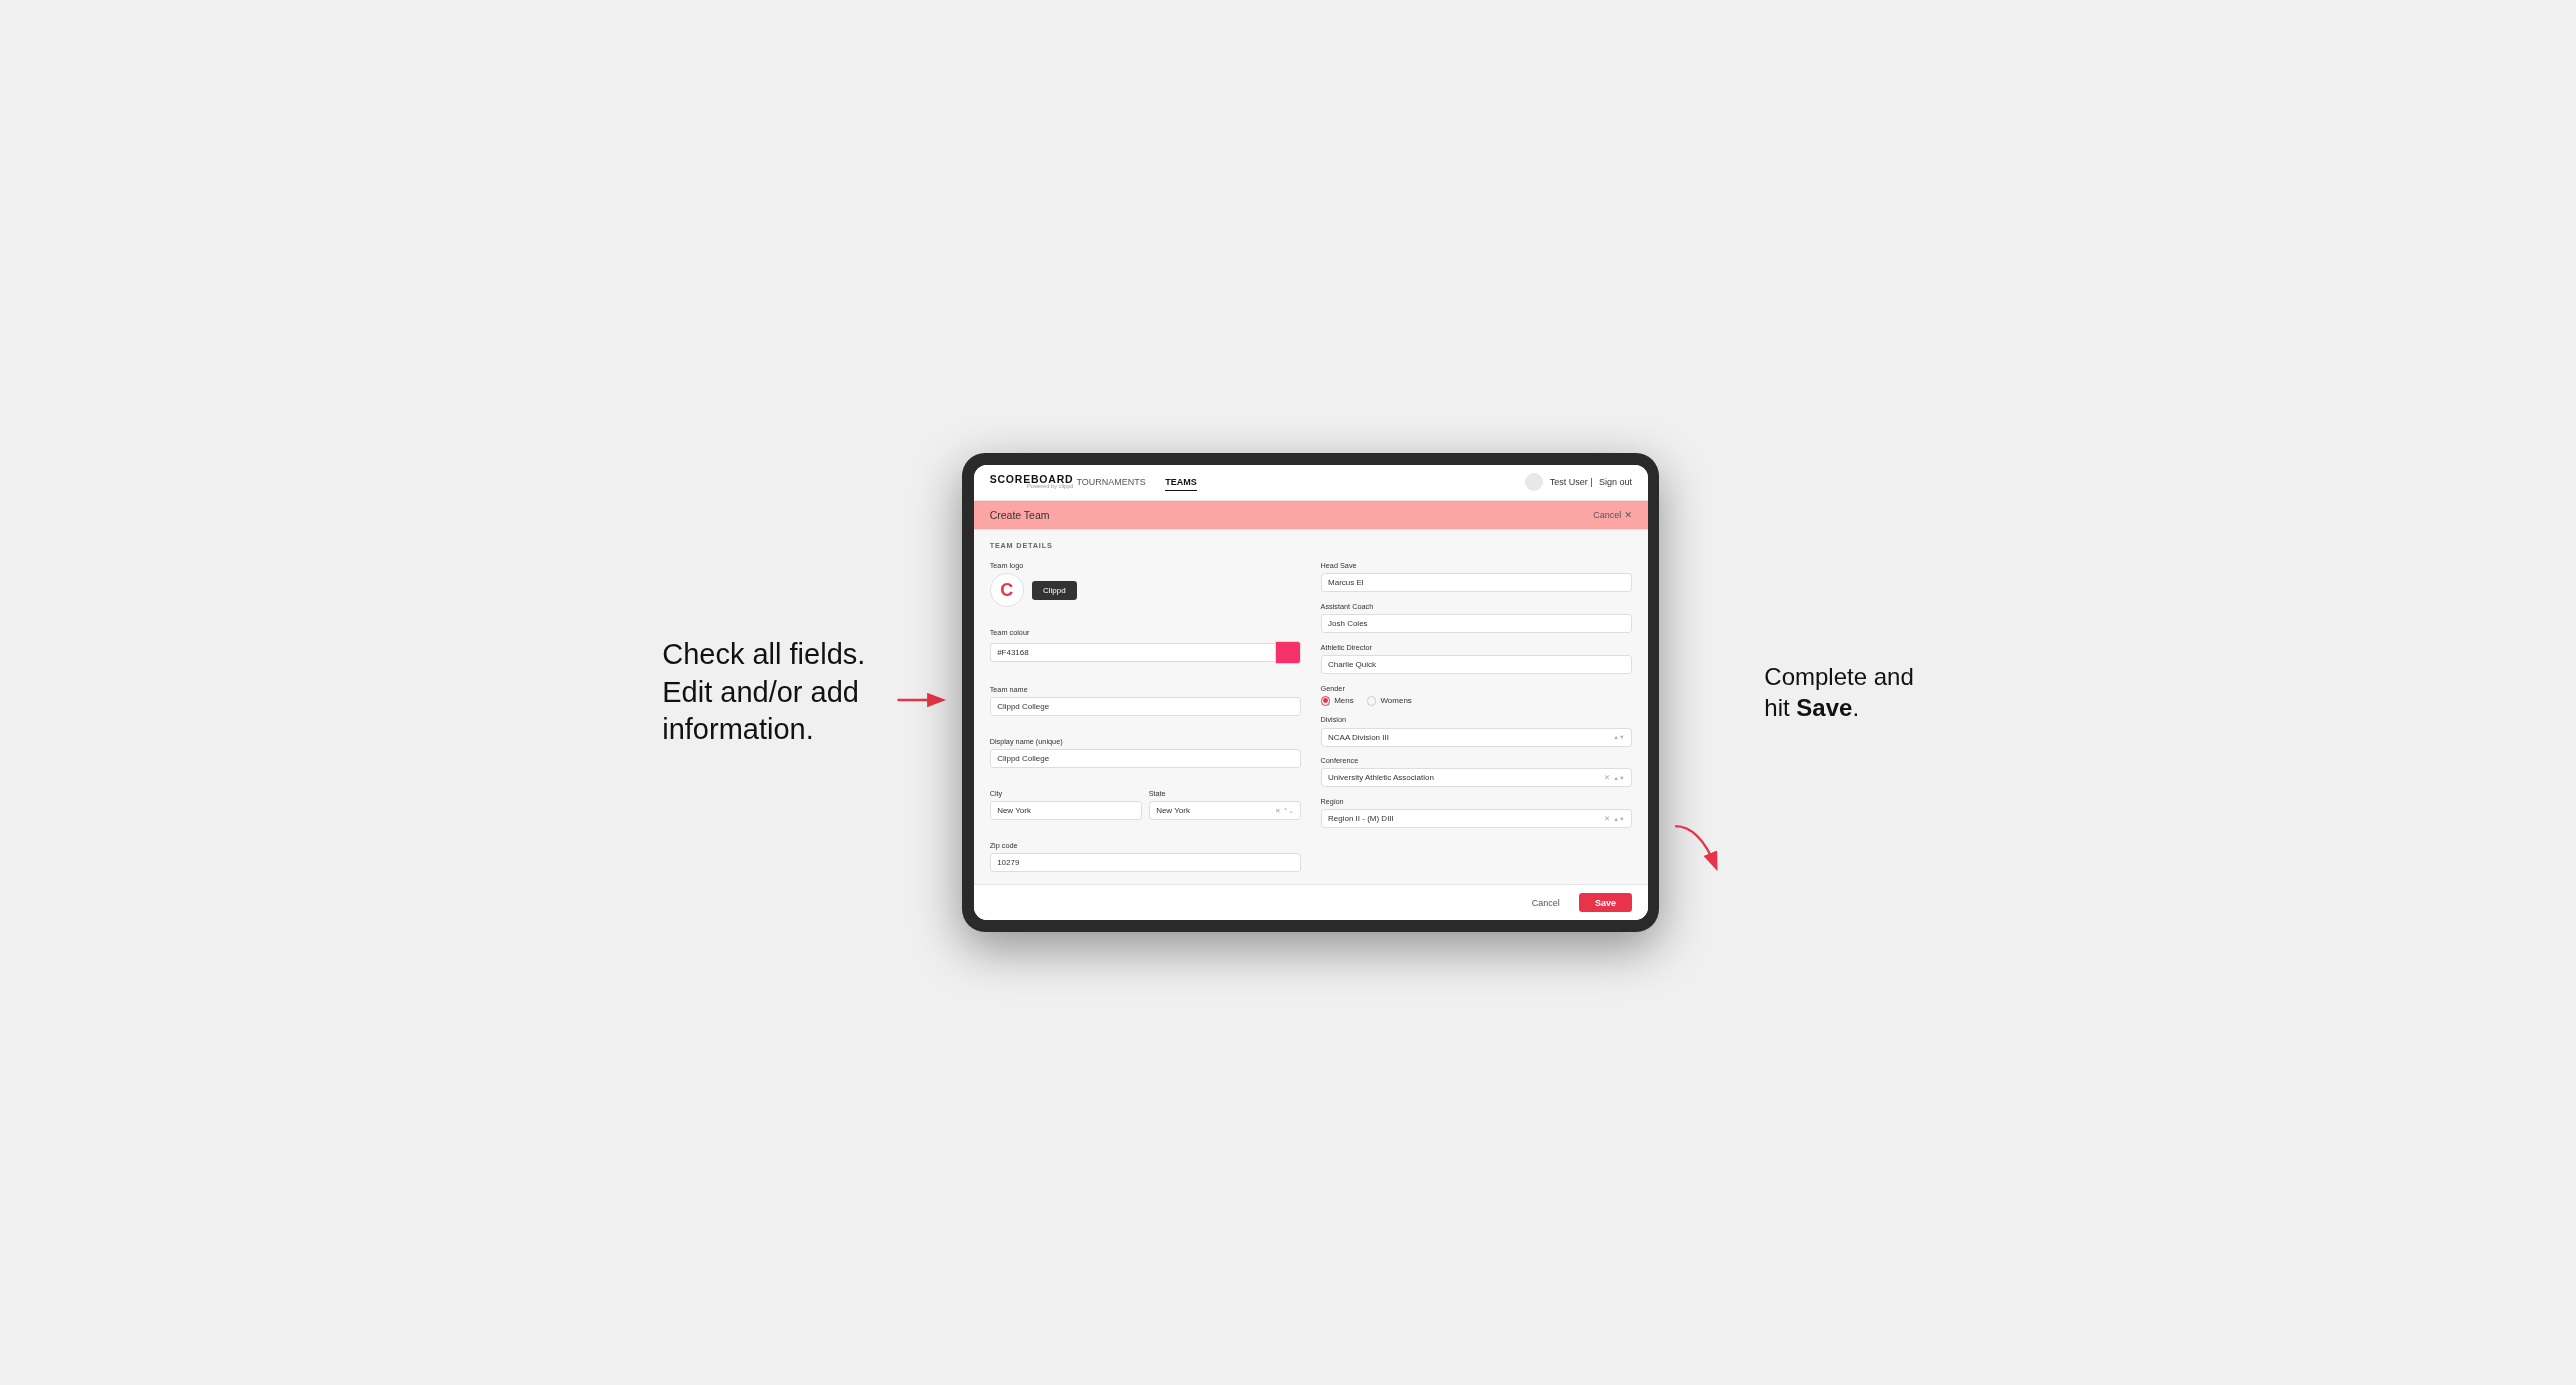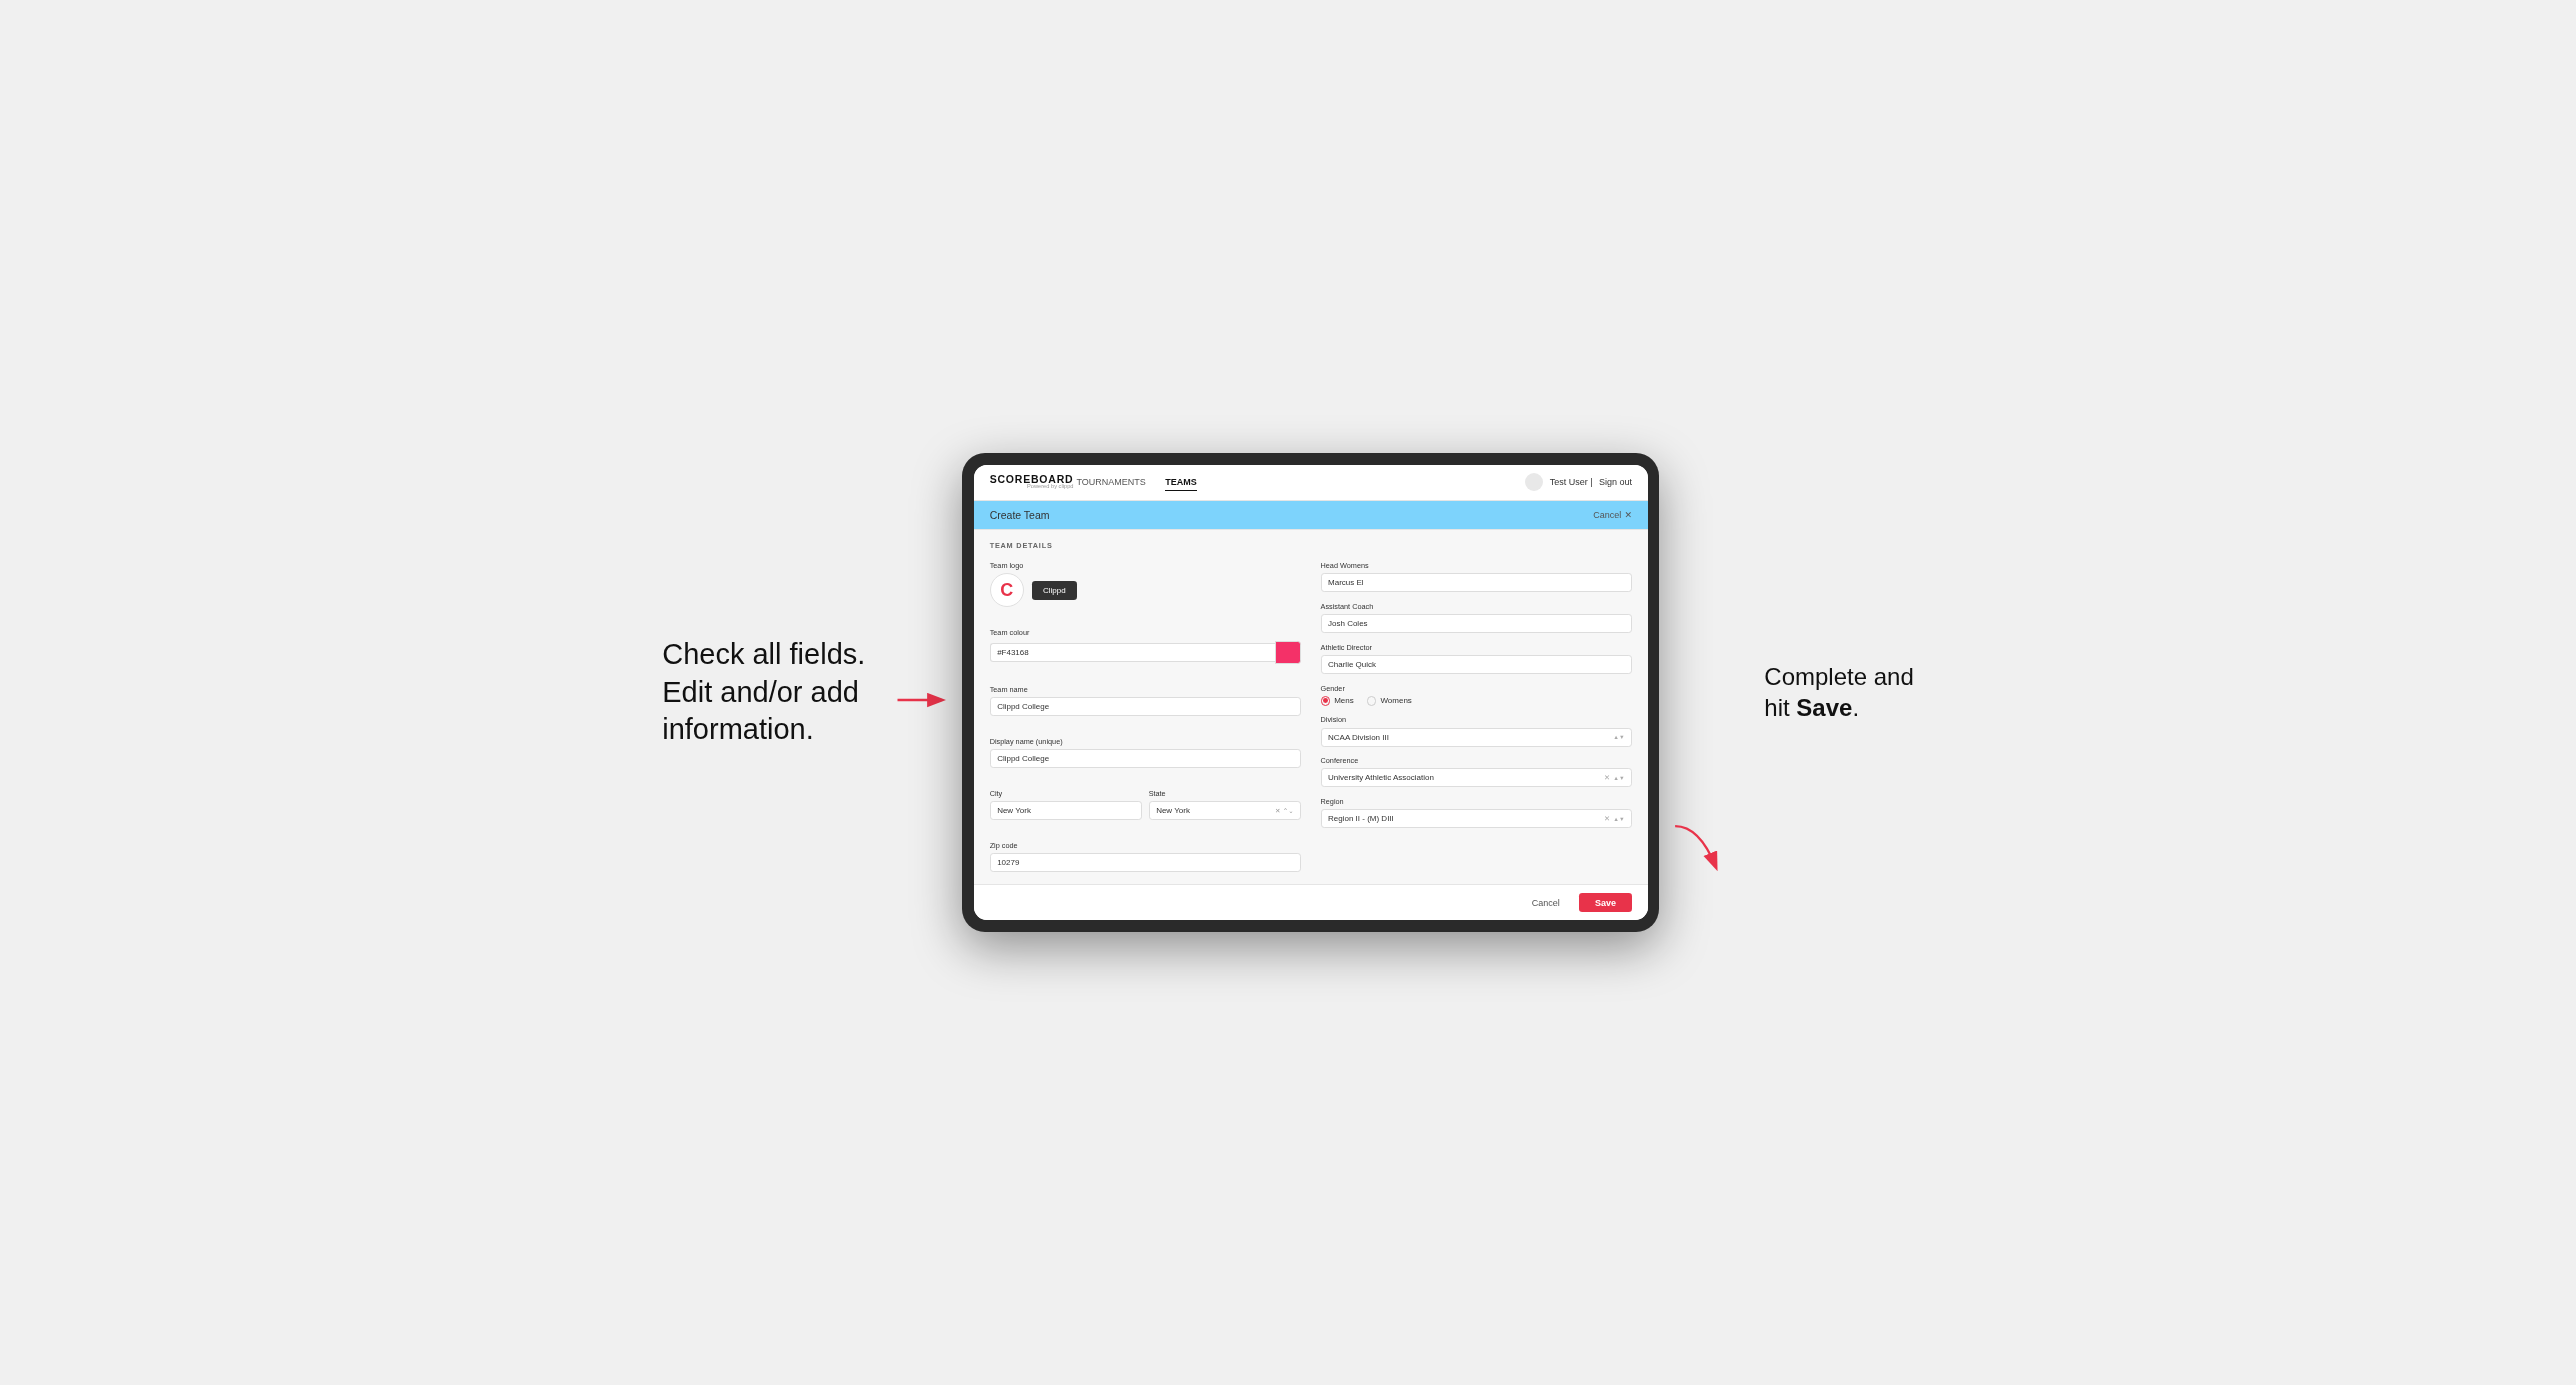--- a/index.html
+++ b/index.html
@@ -131,21 +131,21 @@
     }
 
     .nav-signout {
       font-size: 9px;
       color: #333;
       cursor: pointer;
     }
 
     
     .create-team-header {
-      background: #7dd3fc;
+      background: #fca5a5;
       padding: 8px 16px;
       display: flex;
       align-items: center;
       justify-content: space-between;
       border-bottom: 0.8px solid #e5e5e5;
     }
 
     .create-team-title {
       font-size: 10.5px;
       color: #333;
@@ -519,21 +519,21 @@
             <div class="field-group">
               <label class="field-label">Zip code</label>
               <input class="field-input" type="text" value="10279" style="">
             </div>
 
           </div>
 
           <div class="right-col">
 
             <div class="field-group">
-              <label class="field-label">Head Womens</label>
+              <label class="field-label">Head Save</label>
               <input class="field-input" type="text" value="Marcus El" style="">
             </div>
 
             <div class="field-group">
               <label class="field-label">Assistant Coach</label>
               <input class="field-input" type="text" value="Josh Coles" style="">
             </div>
 
             <div class="field-group">
               <label class="field-label">Athletic Director</label>

